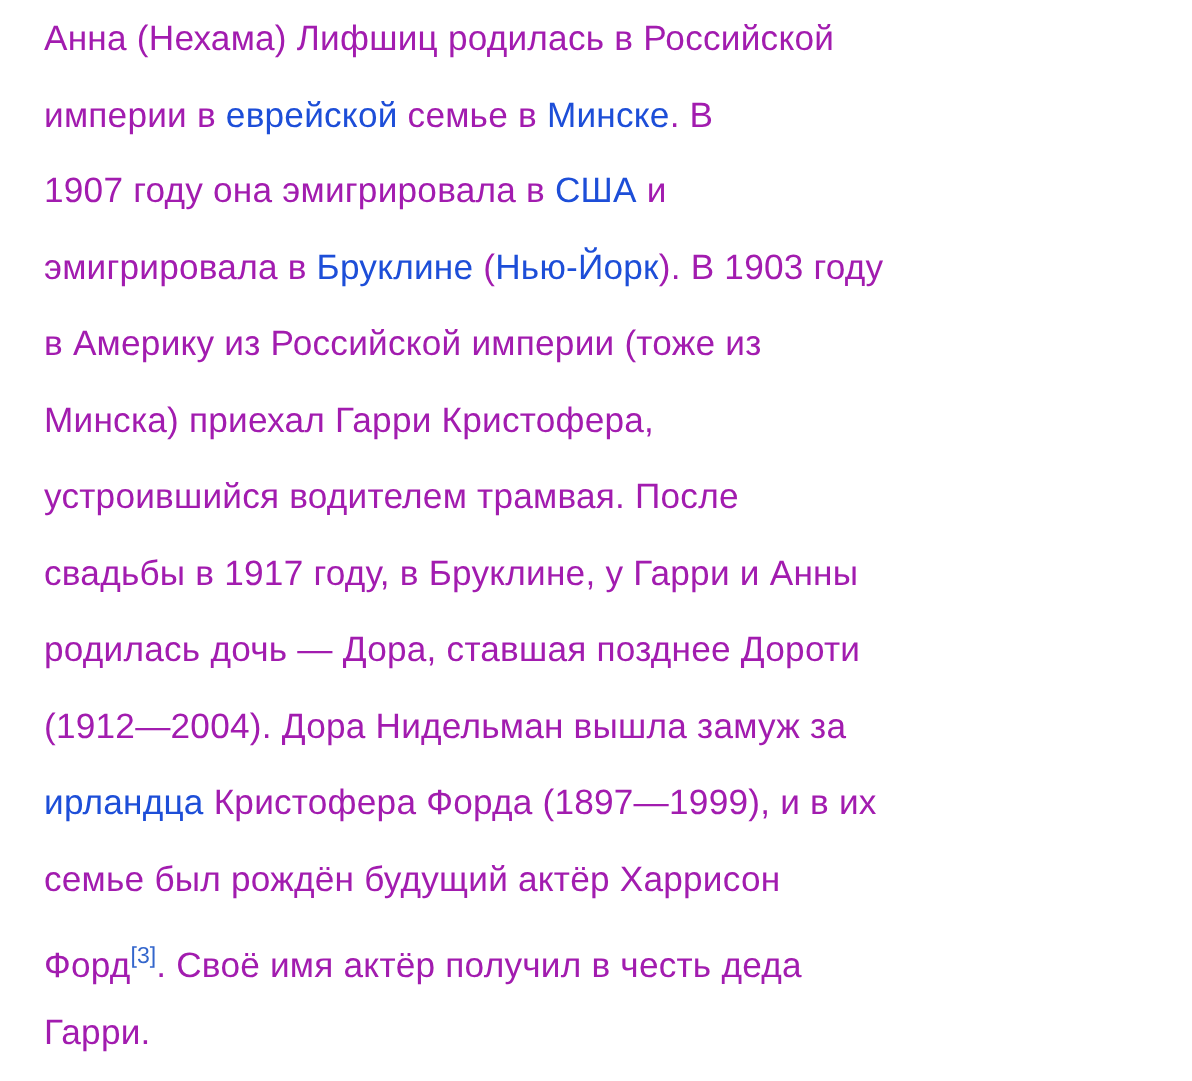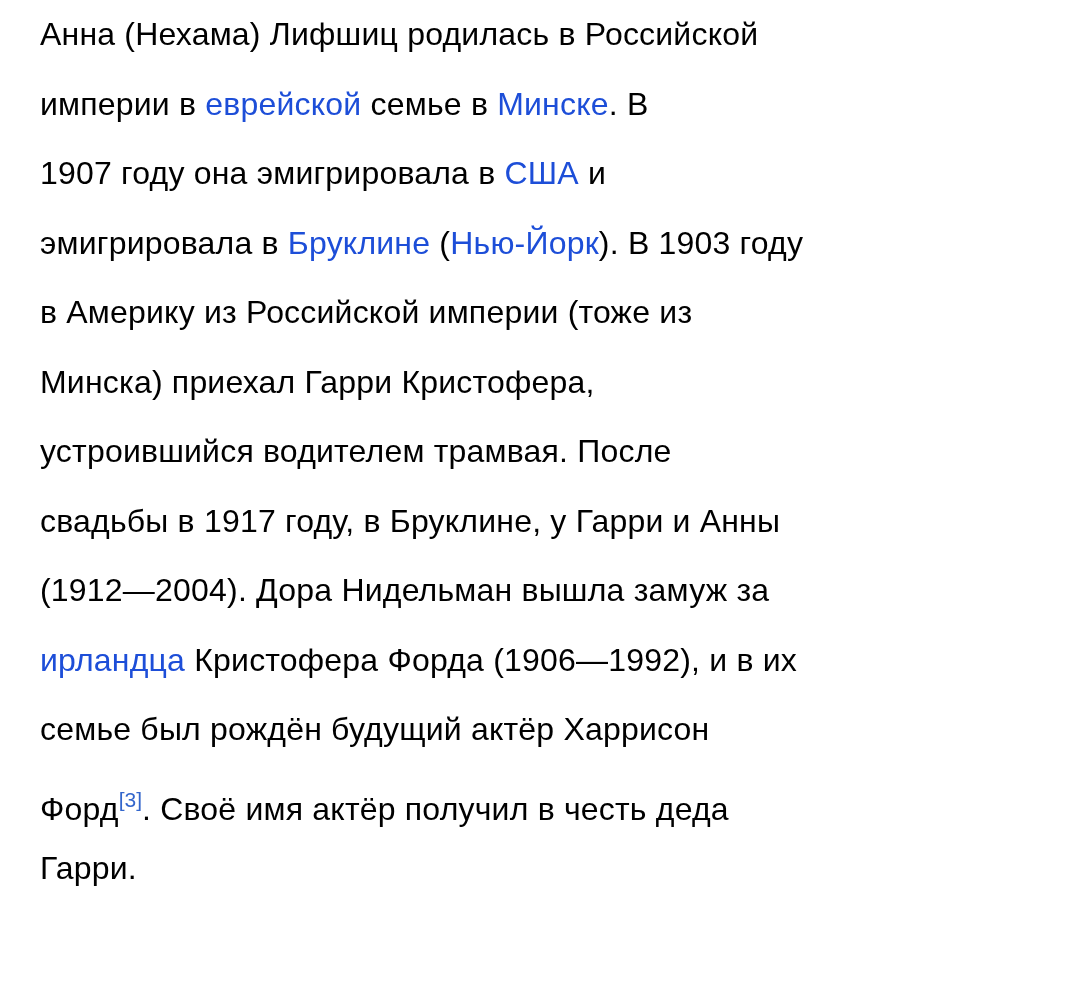--- a/index.html
+++ b/index.html
@@ -18,21 +18,21 @@
     font-size: 32px;
     line-height: 69.5px;
     color: #202122;
     letter-spacing: 0.2px;
   }
   .line {
     white-space: pre;
     height: 69.5px;
   }
   .text-run {
-    color: #000000;
+    color: #a21caf;
   }
   .wiki-link {
     color: #1d4ed8;
     text-decoration: none;
     cursor: pointer;
   }
   .ref-link {
     color: #3366cc;
     text-decoration: none;
     cursor: pointer;
@@ -46,18 +46,19 @@
 
 <div class="article">
     <div class="line"><span class="text-run">Анна (Нехама) Лифшиц родилась в Российской</span></div>
     <div class="line"><span class="text-run">империи в </span><span class="wiki-link">еврейской</span><span class="text-run"> семье в </span><span class="wiki-link">Минске</span><span class="text-run">. В</span></div>
     <div class="line"><span class="text-run">1907 году она эмигрировала в </span><span class="wiki-link">США</span><span class="text-run"> и</span></div>
     <div class="line"><span class="text-run">эмигрировала в </span><span class="wiki-link">Бруклине</span><span class="text-run"> (</span><span class="wiki-link">Нью-Йорк</span><span class="text-run">). В 1903 году</span></div>
     <div class="line"><span class="text-run">в Америку из Российской империи (тоже из</span></div>
     <div class="line"><span class="text-run">Минска) приехал Гарри Кристофера,</span></div>
     <div class="line"><span class="text-run">устроившийся водителем трамвая. После</span></div>
     <div class="line"><span class="text-run">свадьбы в 1917 году, в Бруклине, у Гарри и Анны</span></div>
+    <div class="line"><span class="text-run">родилась дочь — Дора, ставшая позднее Дороти</span></div>
     <div class="line"><span class="text-run">(1912—2004). Дора Нидельман вышла замуж за</span></div>
-    <div class="line"><span class="wiki-link">ирландца</span><span class="text-run"> Кристофера Форда (1906—1992), и в их</span></div>
+    <div class="line"><span class="wiki-link">ирландца</span><span class="text-run"> Кристофера Форда (1897—1999), и в их</span></div>
     <div class="line"><span class="text-run">семье был рождён будущий актёр Харрисон</span></div>
     <div class="line"><span class="text-run">Форд</span><span class="ref-link">[3]</span><span class="text-run">. Своё имя актёр получил в честь деда</span></div>
     <div class="line"><span class="text-run">Гарри.</span></div>
   </div>
 
 </body></html>

